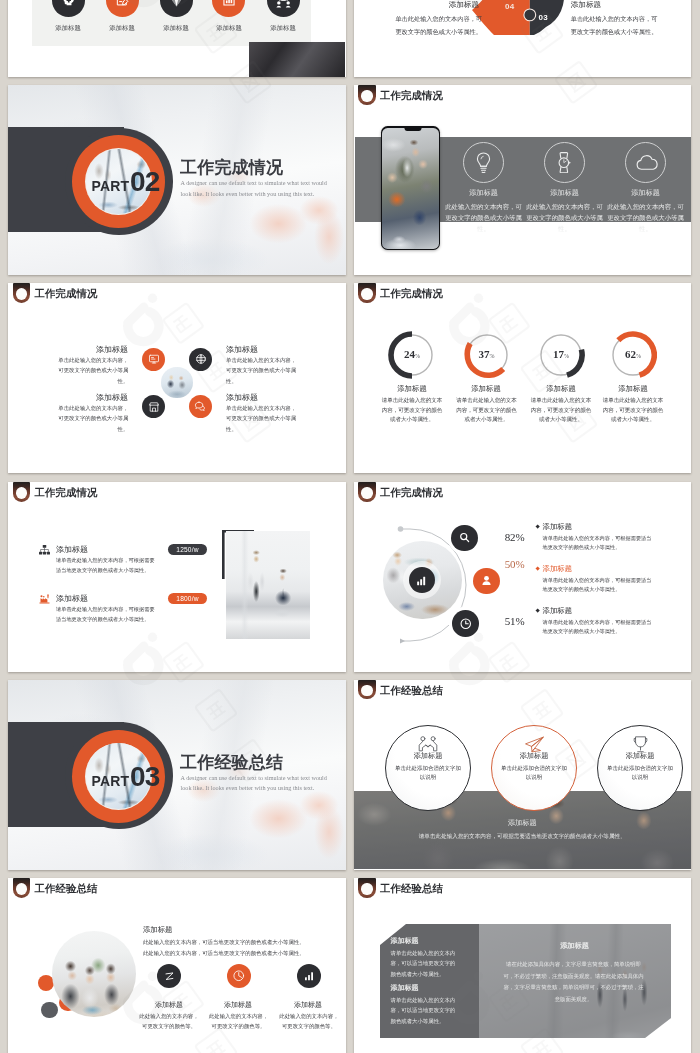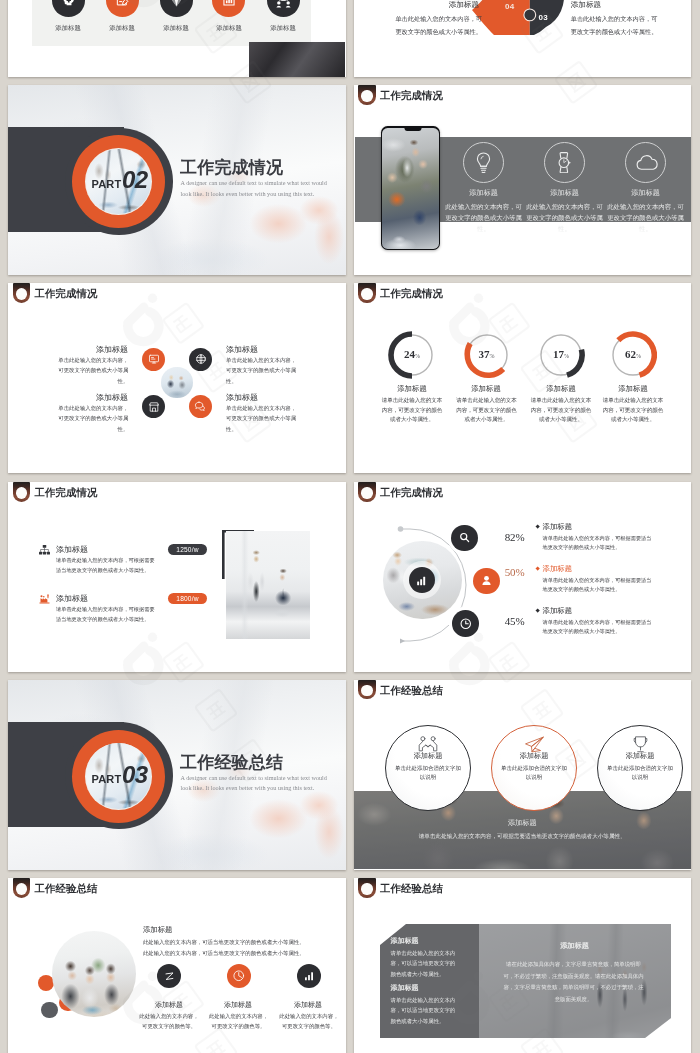--- a/index.html
+++ b/index.html
@@ -92,24 +92,24 @@
                 linear-gradient(108deg, rgba(120,170,200,0) 66%, rgba(96,158,198,.6) 70%, rgba(96,158,198,0) 75%),
                 radial-gradient(ellipse 7px 12px at 20% 34%, rgba(176,170,164,.8), rgba(176,170,164,0) 68%),
                 radial-gradient(ellipse 5px 9px at 34% 40%, rgba(200,196,190,.8), rgba(200,196,190,0) 68%),
                 radial-gradient(ellipse 14px 5px at 34% 86%, rgba(118,154,186,.65), rgba(118,154,186,0) 70%),
                 radial-gradient(ellipse 16px 4px at 66% 90%, rgba(70,66,62,.6), rgba(70,66,62,0) 70%),
                 radial-gradient(ellipse 7px 6px at 85% 24%, rgba(150,118,96,.6), rgba(150,118,96,0) 70%),
                 radial-gradient(ellipse 8px 8px at 78% 52%, rgba(120,168,200,.5), rgba(120,168,200,0) 70%),
                 linear-gradient(150deg,#e3eaf0 0%,#f3f6f8 38%,#e3ebf2 66%,#c4d4e2 100%);}
   .sec-part{position:absolute;left:83.5px;top:81px;width:63px;height:25px;
             display:flex;align-items:baseline;}
-  .part-word{font-family:"Liberation Sans",sans-serif;font-weight:700;font-size:11px;color:#2c2e33;
+  .part-word{font-family:"Liberation Sans",sans-serif;font-weight:700;font-size:14px;color:#2c2e33;
              letter-spacing:.2px;}
-  .part-num{font-family:"Liberation Sans",sans-serif;font-weight:700;font-size:24px;color:#2c2e33;
-            letter-spacing:-.6px;margin-left:.5px;font-style:italic;}
+  .part-num{font-family:"Liberation Sans",sans-serif;font-weight:700;font-size:28px;color:#2c2e33;
+            letter-spacing:-.6px;margin-left:.5px;}
   .sec-title{position:absolute;font-family:"Liberation Serif",serif;font-weight:700;color:#3a3c42;}
   .sec-sub{position:absolute;font-family:"Liberation Serif",serif;color:#8b8d92;line-height:1.55;}
 </style>
 </head>
 <body>
 
 <div class="grid">
 
   <div class="slide col-l r1">
     <div class="abs" style="left:24.1px;top:60px;width:279px;height:98.7px;background:#f1f2f0;"></div>
@@ -479,27 +479,27 @@
       </svg>
     </div>
 
     <div>
       <div class="btitle" style="left:149px;top:48.5px;width:22px;text-align:right;font-size:11px;font-family:'Liberation Serif',serif;color:#2d2e32;letter-spacing:-.1px;">82%</div>
       <span class="abs" style="left:182px;top:41px;font-size:5.6px;color:#2d2e32;">◆</span>
       <div class="btitle" style="left:189px;top:40px;font-size:7.4px;">添加标题</div>
       <div class="btxt" style="left:189px;top:51.5px;width:111px;font-size:5.2px;line-height:9.6px;">请单击此处输入您的文本内容，可根据需要适当地更改文字的颜色或大小等属性。</div>
     </div>
     <div>
-      <div class="btitle" style="left:149px;top:84px;width:22px;text-align:right;font-size:11px;font-family:'Liberation Serif',serif;color:#b96a4a;letter-spacing:-.1px;">50%</div>
+      <div class="btitle" style="left:149px;top:76px;width:22px;text-align:right;font-size:11px;font-family:'Liberation Serif',serif;color:#b96a4a;letter-spacing:-.1px;">50%</div>
       <span class="abs" style="left:182px;top:83px;font-size:5.6px;color:#e2592b;">◆</span>
       <div class="btitle" style="left:189px;top:82px;font-size:7.4px;color:#e2592b;">添加标题</div>
       <div class="btxt" style="left:189px;top:93.5px;width:111px;font-size:5.2px;line-height:9.6px;">请单击此处输入您的文本内容，可根据需要适当地更改文字的颜色或大小等属性。</div>
     </div>
     <div>
-      <div class="btitle" style="left:149px;top:132.5px;width:22px;text-align:right;font-size:11px;font-family:'Liberation Serif',serif;color:#2d2e32;letter-spacing:-.1px;">45%</div>
+      <div class="btitle" style="left:149px;top:132.5px;width:22px;text-align:right;font-size:11px;font-family:'Liberation Serif',serif;color:#2d2e32;letter-spacing:-.1px;">51%</div>
       <span class="abs" style="left:182px;top:125px;font-size:5.6px;color:#2d2e32;">◆</span>
       <div class="btitle" style="left:189px;top:124px;font-size:7.4px;">添加标题</div>
       <div class="btxt" style="left:189px;top:135.5px;width:111px;font-size:5.2px;line-height:9.6px;">请单击此处输入您的文本内容，可根据需要适当地更改文字的颜色或大小等属性。</div>
     </div>
   </div>
 
   <div class="slide col-l r5">
     <div class="sec-photo"></div>
     <div class="sec-blob"></div>
     <div class="sec-blob2"></div>

